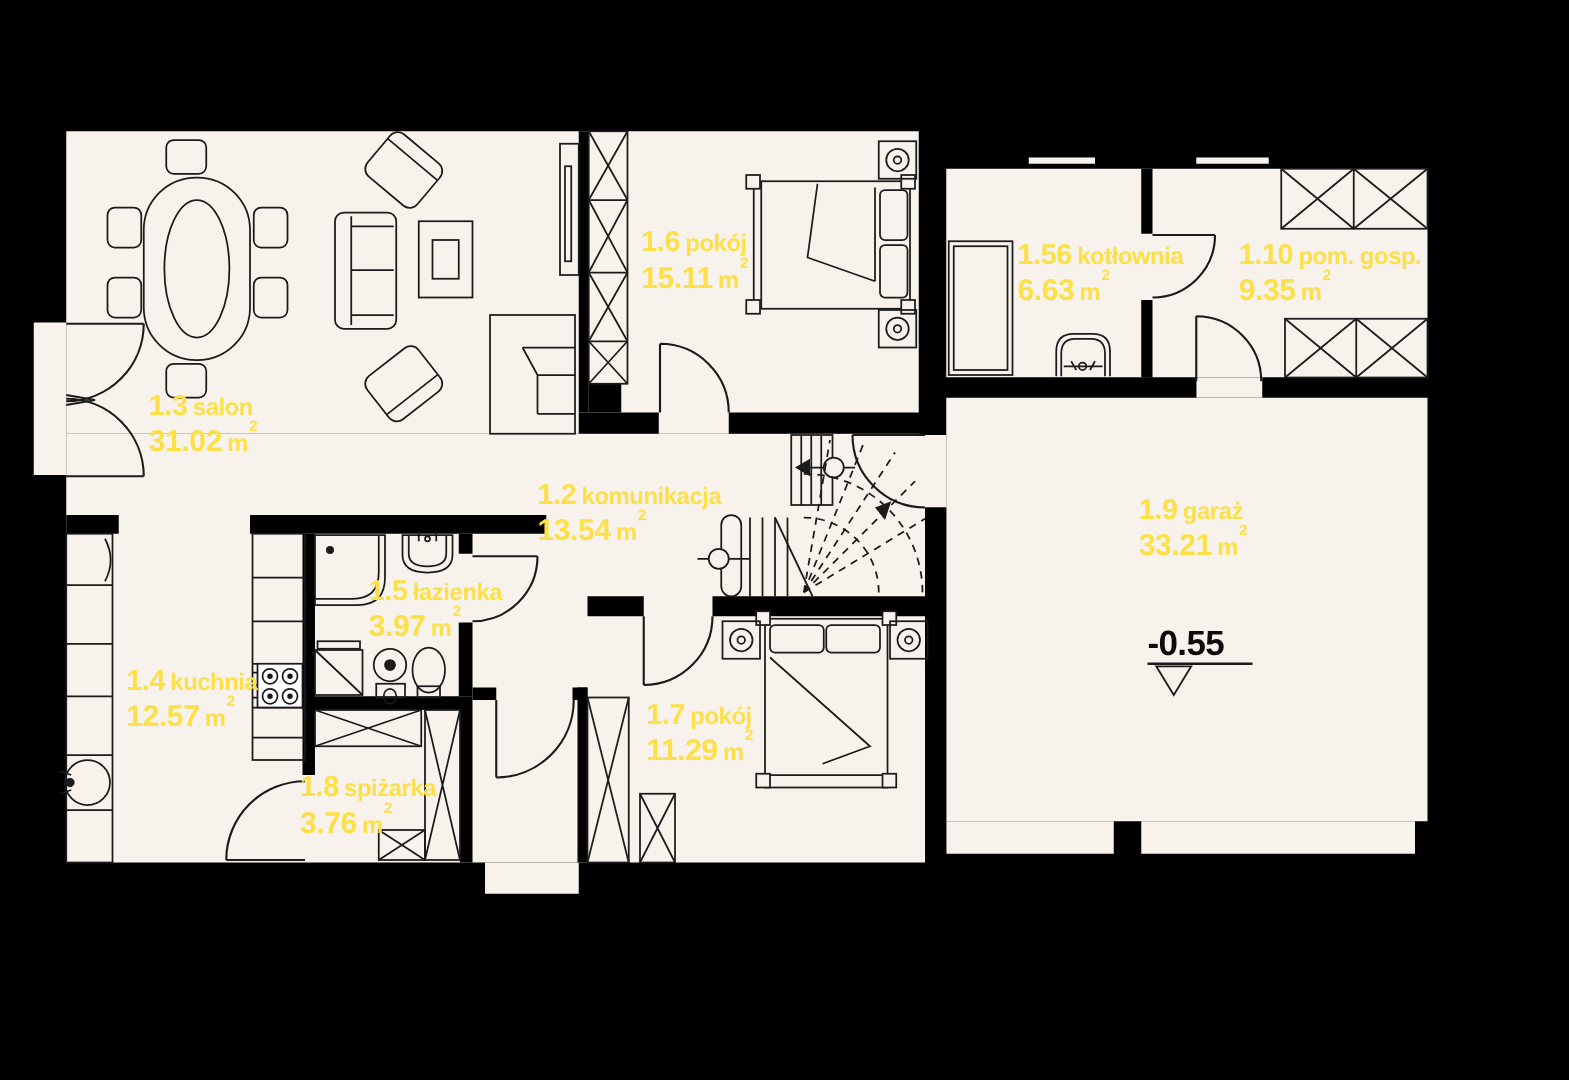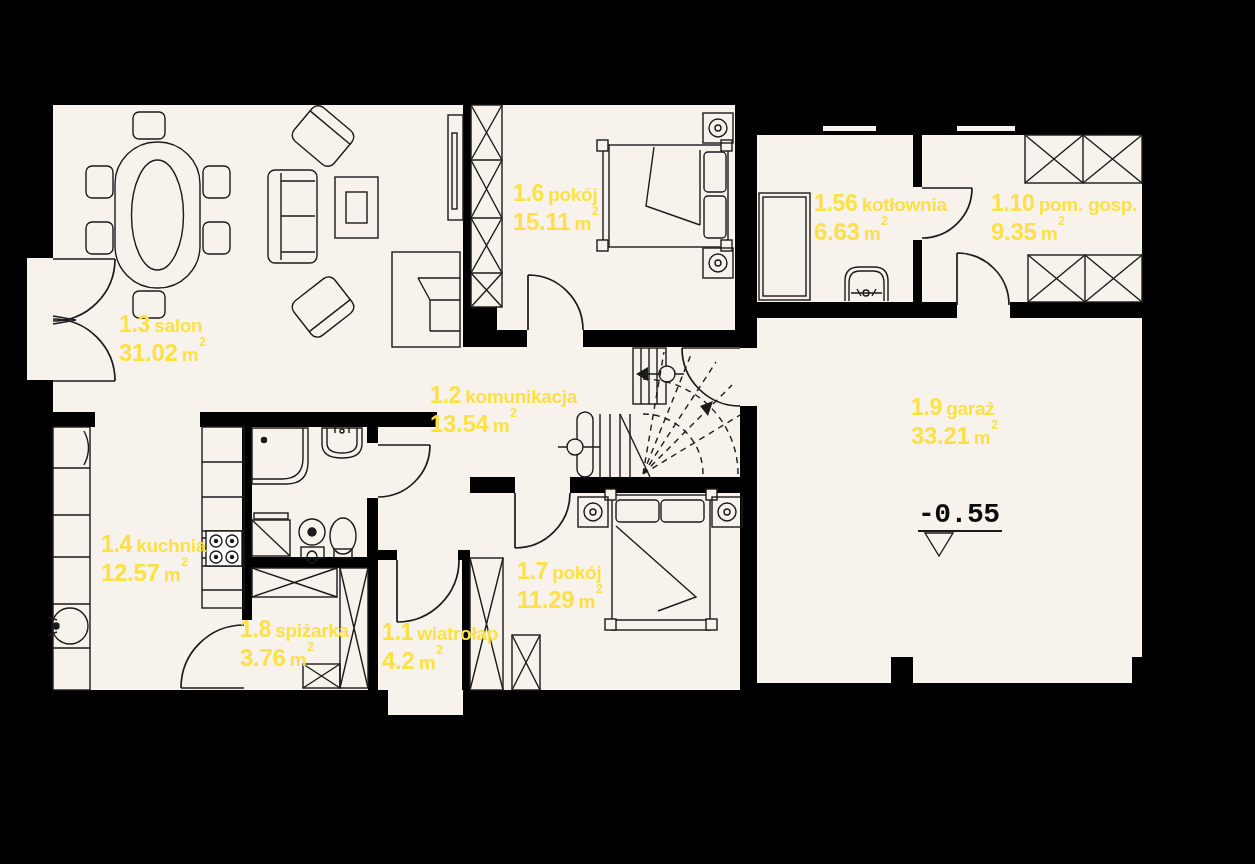--- a/index.html
+++ b/index.html
@@ -11,21 +11,21 @@
   svg.overlay{position:absolute;left:0;top:0;}
   .room-label{position:absolute;color:#fde047;font-weight:700;white-space:nowrap;line-height:1.08;
               letter-spacing:-0.3px;}
   .room-label .l1,.room-label .l2{display:block;}
   .room-label .l2{margin-top:3px;}
   .room-label .num{font-size:23px;}
   .room-label .nm{font-size:19px;}
   .room-label .av{font-size:24px;}
   .room-label .unit{font-size:19px;}
   .room-label sup{font-size:12px;position:relative;top:-9px;left:1px;}
-  .level-text{position:absolute;color:#0c0c0c;font-weight:700;font-size:28px;letter-spacing:-0.5px;font-family:Liberation Mono, monospace;}
+  .level-text{position:absolute;color:#0c0c0c;font-weight:700;font-size:28px;letter-spacing:-0.5px;}
 </style>
 </head>
 <body>
 
 <div id="stage">
 
   <div class="floor" style="left:53px;top:105px;width:682px;height:242px;"></div>
   <div class="floor" style="left:53px;top:347px;width:687px;height:343px;"></div>
   <div class="floor" style="left:27px;top:258px;width:26px;height:122px;"></div>
   <div class="floor" style="left:388px;top:690px;width:75px;height:25px;"></div>
@@ -283,36 +283,36 @@
       </g>
       <g>
         <path d="M922,188 H972 M972,188 A50 50 0 0 1 922,238"></path>
       </g>
       <g>
         <path d="M957,305 V253 M957,253 A52 52 0 0 1 1009,305"></path>
       </g>
     </g>
   </svg>
 
-  <div class="room-label" style="left:382px;top:620px;">
-    <span class="l1"><span class="num">1.1</span> <span class="nm">wiatrołap</span></span>
-    <span class="l2"><span class="av">4.2</span> <span class="unit">m</span><sup>2</sup></span>
-  </div>
   <div class="room-label" style="left:430px;top:383px;">
     <span class="l1"><span class="num">1.2</span> <span class="nm">komunikacja</span></span>
     <span class="l2"><span class="av">13.54</span> <span class="unit">m</span><sup>2</sup></span>
   </div>
   <div class="room-label" style="left:119px;top:312px;">
     <span class="l1"><span class="num">1.3</span> <span class="nm">salon</span></span>
     <span class="l2"><span class="av">31.02</span> <span class="unit">m</span><sup>2</sup></span>
   </div>
   <div class="room-label" style="left:101px;top:532px;">
     <span class="l1"><span class="num">1.4</span> <span class="nm">kuchnia</span></span>
     <span class="l2"><span class="av">12.57</span> <span class="unit">m</span><sup>2</sup></span>
   </div>
+  <div class="room-label" style="left:295px;top:460px;">
+    <span class="l1"><span class="num">1.5</span> <span class="nm">łazienka</span></span>
+    <span class="l2"><span class="av">3.97</span> <span class="unit">m</span><sup>2</sup></span>
+  </div>
   <div class="room-label" style="left:513px;top:181px;">
     <span class="l1"><span class="num">1.6</span> <span class="nm">pokój</span></span>
     <span class="l2"><span class="av">15.11</span> <span class="unit">m</span><sup>2</sup></span>
   </div>
   <div class="room-label" style="left:517px;top:559px;">
     <span class="l1"><span class="num">1.7</span> <span class="nm">pokój</span></span>
     <span class="l2"><span class="av">11.29</span> <span class="unit">m</span><sup>2</sup></span>
   </div>
   <div class="room-label" style="left:240px;top:617px;">
     <span class="l1"><span class="num">1.8</span> <span class="nm">spiżarka</span></span>

